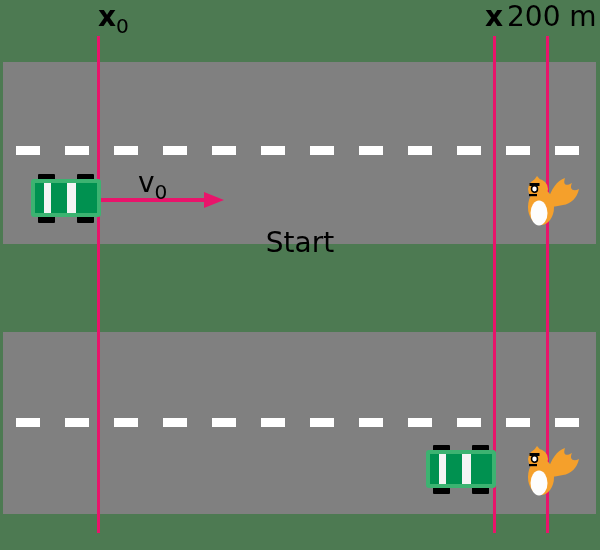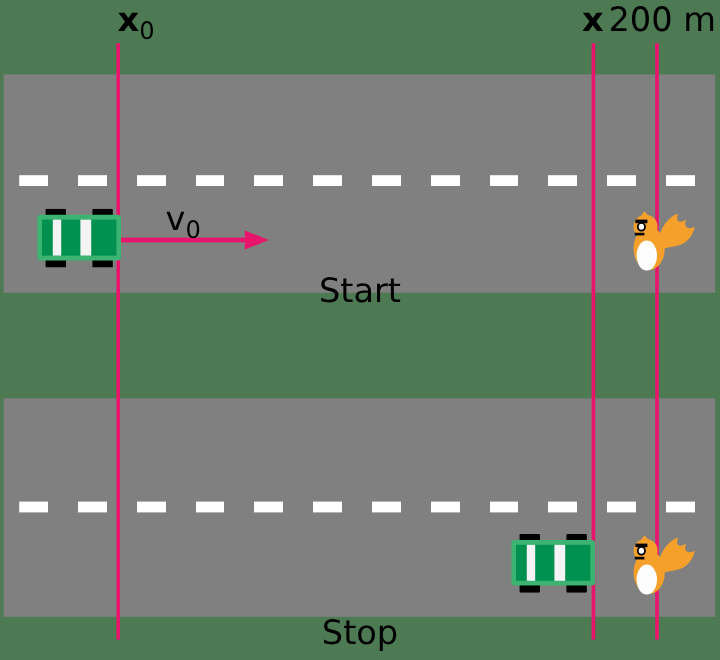--- a/index.html
+++ b/index.html
@@ -119,15 +119,14 @@
     <ellipse cx="7.5" cy="13" rx="3" ry="3.2" fill="#fff" stroke="#000" stroke-width="1.5"></ellipse>
     <rect x="2" y="18" width="8" height="2.2" fill="#000"></rect>
   </svg>
 
   <div class="lbl lbl-x0"><span class="bold">x</span><sub>0</sub></div>
   <div class="lbl lbl-x bold">x</div>
   <div class="lbl lbl-200m">200 m</div>
   <div class="lbl lbl-v0"><span>v</span><sub>0</sub></div>
 
   <div class="caption caption-start">Start</div>
-  <div class="caption caption-stop">Stop</div>
 
 </div>
 
 </body></html>

